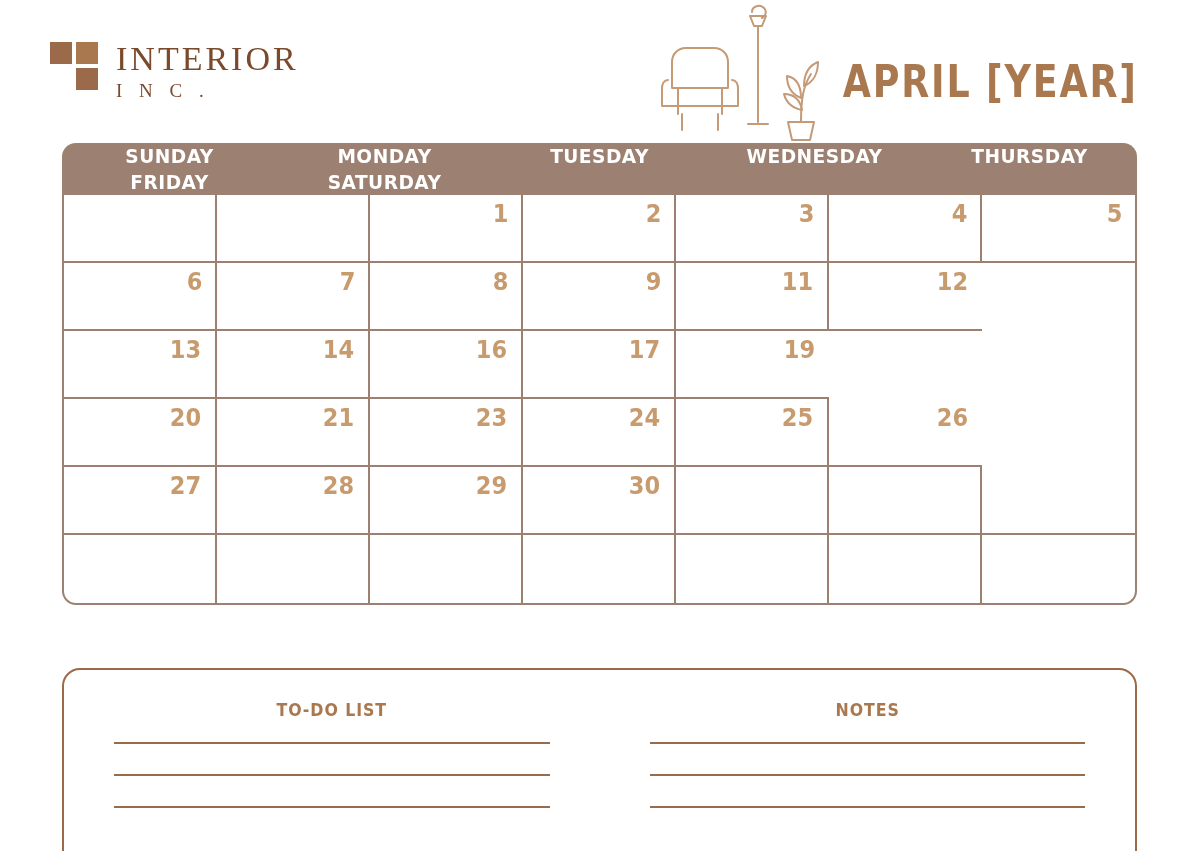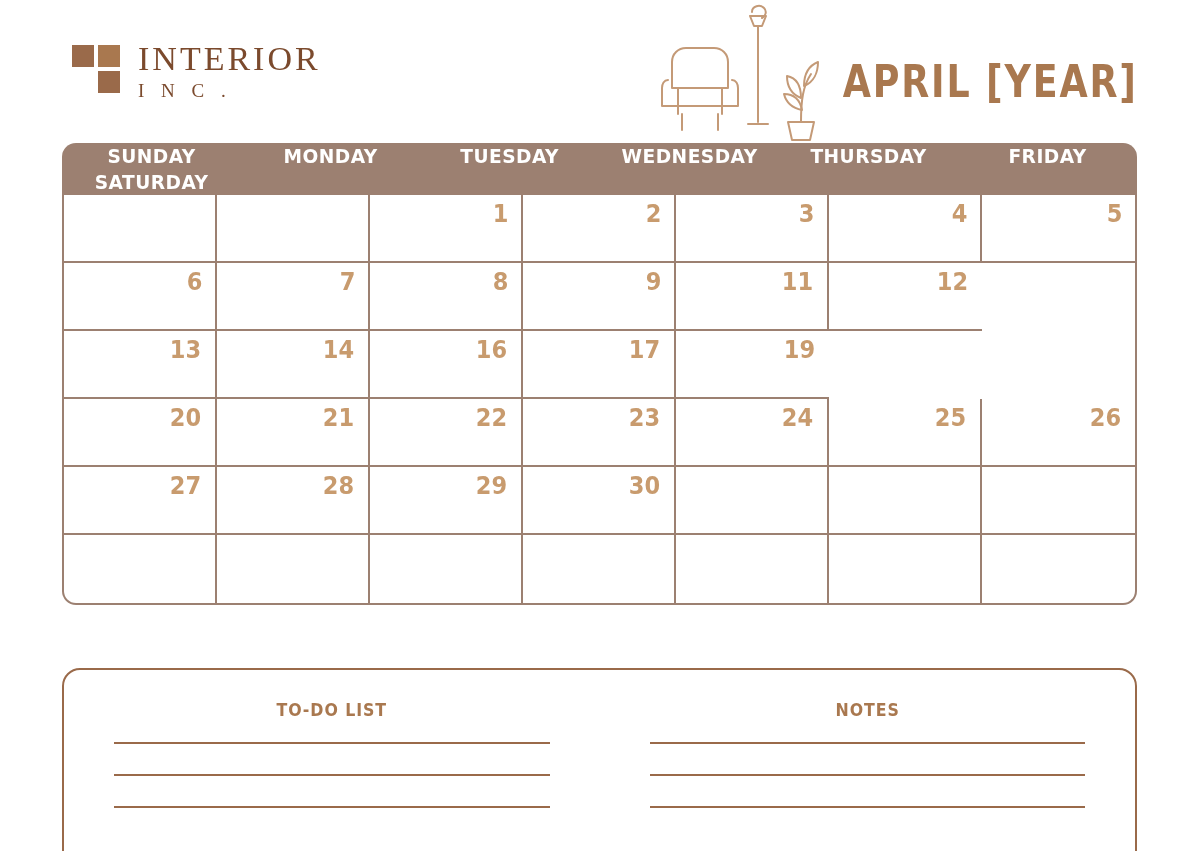--- a/index.html
+++ b/index.html
@@ -21,24 +21,24 @@
 
   
   .header {
     position: absolute;
     top: 0; left: 0;
     width: 1200px;
     height: 140px;
   }
   .logo-block {
     position: absolute;
-    left: 72px;
+    left: 50px;
     top: 42px;
     display: flex;
-    align-items: center;
+    align-items: flex-start;
   }
   .logo-mark {
     width: 52px;
     height: 52px;
     display: grid;
     grid-template-columns: 26px 26px;
     grid-template-rows: 26px 26px;
     gap: 0;
     margin-right: 14px;
   }
@@ -88,21 +88,21 @@
 
   
   .calendar {
     position: absolute;
     left: 62px;
     top: 143px;
     width: 1075px;
   }
   .weekdays {
     display: grid;
-    grid-template-columns: repeat(6, 1fr);
+    grid-template-columns: repeat(5, 1fr);
     background: #9c8071;
     border-radius: 14px 14px 0 0;
     height: 52px;
     overflow: hidden;
   }
   .weekday {
     display: flex;
     align-items: center;
     justify-content: center;
     color: #ffffff;
@@ -259,21 +259,20 @@
         <div class="day-cell"><span class="day-num">13</span></div>
         <div class="day-cell"><span class="day-num">14</span></div>
         <div class="day-cell"><span class="day-num">16</span></div>
         <div class="day-cell"><span class="day-num">17</span></div>
         <div class="day-cell"><span class="day-num">19</span></div>
       </div>
 
       <div class="week-row">
         <div class="day-cell"><span class="day-num">20</span></div>
         <div class="day-cell"><span class="day-num">21</span></div>
-        <div class="day-cell"><span class="day-num">22</span></div>
         <div class="day-cell"><span class="day-num">23</span></div>
         <div class="day-cell"><span class="day-num">24</span></div>
         <div class="day-cell"><span class="day-num">25</span></div>
         <div class="day-cell"><span class="day-num">26</span></div>
       </div>
 
       <div class="week-row">
         <div class="day-cell"><span class="day-num">27</span></div>
         <div class="day-cell"><span class="day-num">28</span></div>
         <div class="day-cell"><span class="day-num">29</span></div>

